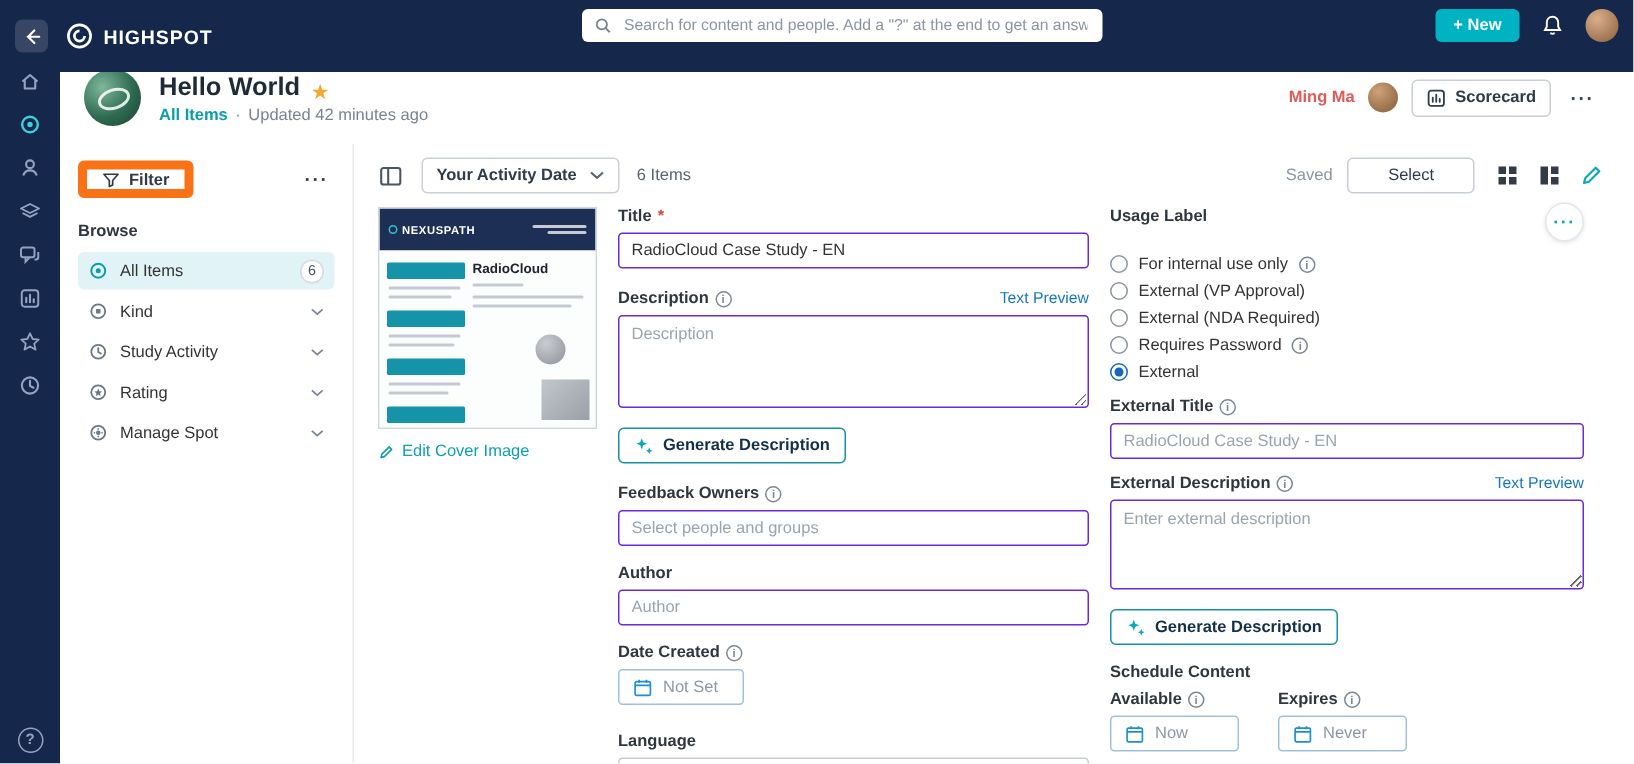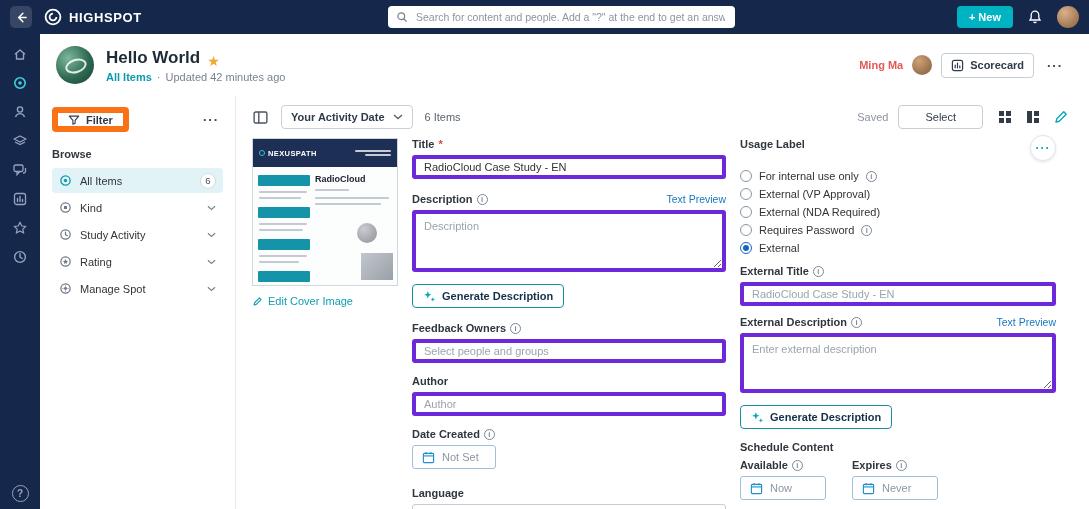--- a/index.html
+++ b/index.html
@@ -1,21 +1,21 @@
 <!DOCTYPE html>
 <html><head>
 <meta charset="utf-8">
 <style>
   * { box-sizing: border-box; }
   html,body { margin:0; padding:0; overflow:hidden; }
   body { width:1089px; height:509px; font-family:"Liberation Sans", sans-serif; background:#fff; color:#333; }
   .screen { position:relative; width:1089px; height:509px; overflow:hidden; }
 
   
-  .topbar { position:absolute; top:0; left:0; width:1089px; height:34px; background:#15284b; display:flex; align-items:center; padding:0 10px; z-index:6; }
+  .topbar { position:absolute; top:0; left:0; width:1089px; height:48px; background:#15284b; display:flex; align-items:center; padding:0 10px; z-index:6; }
   .back-btn { width:22px; height:22px; border:none; border-radius:5px; background:rgba(255,255,255,.14); display:flex; align-items:center; justify-content:center; cursor:pointer; padding:0; }
   .brand { display:flex; align-items:center; gap:7px; margin-left:12px; cursor:pointer; }
   .brand-text { color:#fff; font-weight:700; font-size:13px; letter-spacing:.6px; }
   .searchbox { position:absolute; left:388px; top:6px; width:347px; height:22px; background:#fff; border-radius:4px; display:flex; align-items:center; padding:0 8px; gap:6px; }
   .searchbox svg { color:#76808c; flex:0 0 auto; }
   .searchbox input { border:none; outline:none; flex:1; font-size:10.5px; color:#333; font-family:inherit; background:transparent; }
   .searchbox input::placeholder { color:#8b95a1; }
   .top-right { position:absolute; right:10px; top:0; height:34px; display:flex; align-items:center; gap:14px; }
   .new-btn { height:22px; padding:0 12px; background:#00b3c2; color:#fff; border:none; border-radius:4px; font-size:11px; font-weight:700; cursor:pointer; font-family:inherit; }
   .bell { color:#fff; display:flex; cursor:pointer; }
@@ -95,21 +95,21 @@
   .t-photo { position:absolute; left:108px; top:86px; width:32px; height:27px; background:linear-gradient(135deg, #c2c7cc, #9aa0a7); }
   .edit-cover { margin-top:9px; display:flex; align-items:center; gap:5px; color:#0e9fb2; font-size:11px; cursor:pointer; }
 
   
   .fgroup { margin-bottom:0; }
   .flabel { font-size:11px; font-weight:700; color:#30363d; display:flex; align-items:center; gap:4px; }
   .req { color:#d64541; }
   .info-i { width:11px; height:11px; border:1px solid #7c8794; border-radius:50%; color:#7c8794; font-size:7.5px; font-weight:700; display:inline-flex; align-items:center; justify-content:center; font-style:normal; }
   .label-row { display:flex; justify-content:space-between; align-items:center; }
   .link { color:#1878be; font-size:10.5px; cursor:pointer; }
-  .finput { width:100%; height:24px; border:4px solid #6d28d9; border-radius:3px; padding:0 8px; font-size:11px; color:#333; font-family:inherit; background:#fff; outline:none; margin-top:5px; }
+  .finput { width:100%; height:24px; border:1px solid #6d28d9; border-radius:3px; padding:0 8px; font-size:11px; color:#333; font-family:inherit; background:#fff; outline:none; margin-top:5px; }
   .finput::placeholder, textarea.finput::placeholder { color:#9aa4af; }
   textarea.finput { height:62px; padding:6px 8px; }
   .gen-btn { display:inline-flex; align-items:center; gap:6px; height:24px; padding:0 10px; border:1px solid #14919f; border-radius:4px; background:#fff; font-size:11px; font-weight:700; color:#133049; cursor:pointer; font-family:inherit; }
   .gen-btn svg { color:#0aa7b8; }
   .datebox { display:inline-flex; align-items:center; gap:7px; height:24px; padding:0 9px; border:1px solid #9fc0dd; border-radius:3px; font-size:11px; color:#8d97a3; background:#fff; cursor:pointer; margin-top:5px; }
   .datebox svg { color:#1b8fd0; }
   .fselect { width:100%; height:24px; border:1px solid #c6ccd4; border-radius:3px; display:flex; align-items:center; justify-content:space-between; padding:0 8px; font-size:11px; color:#333; background:#fff; cursor:pointer; margin-top:5px; }
 
   .mt14 { margin-top:14px; } .mt12 { margin-top:12px; } .mt10 { margin-top:10px; } .mt8 { margin-top:8px; } .mt18 { margin-top:18px; }
 

